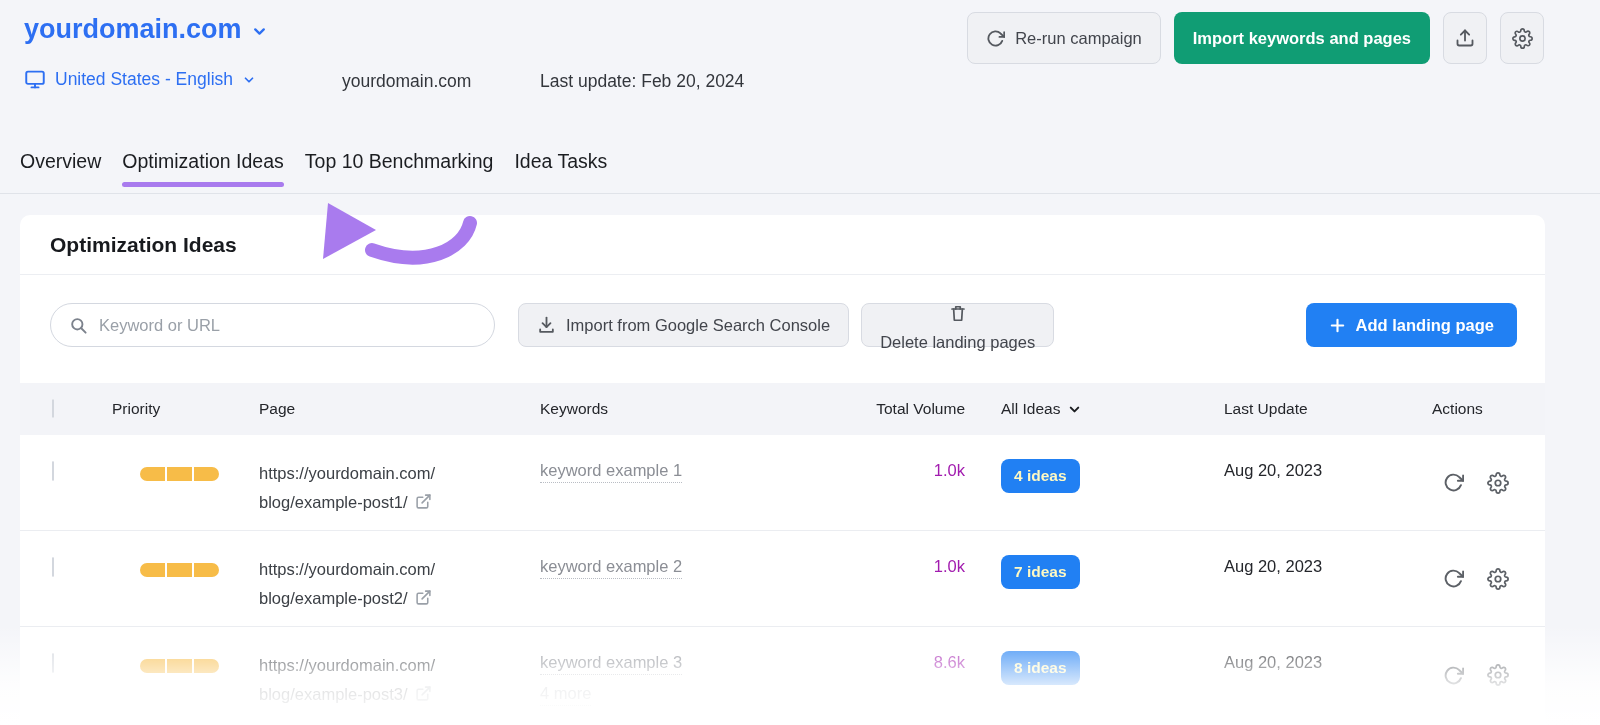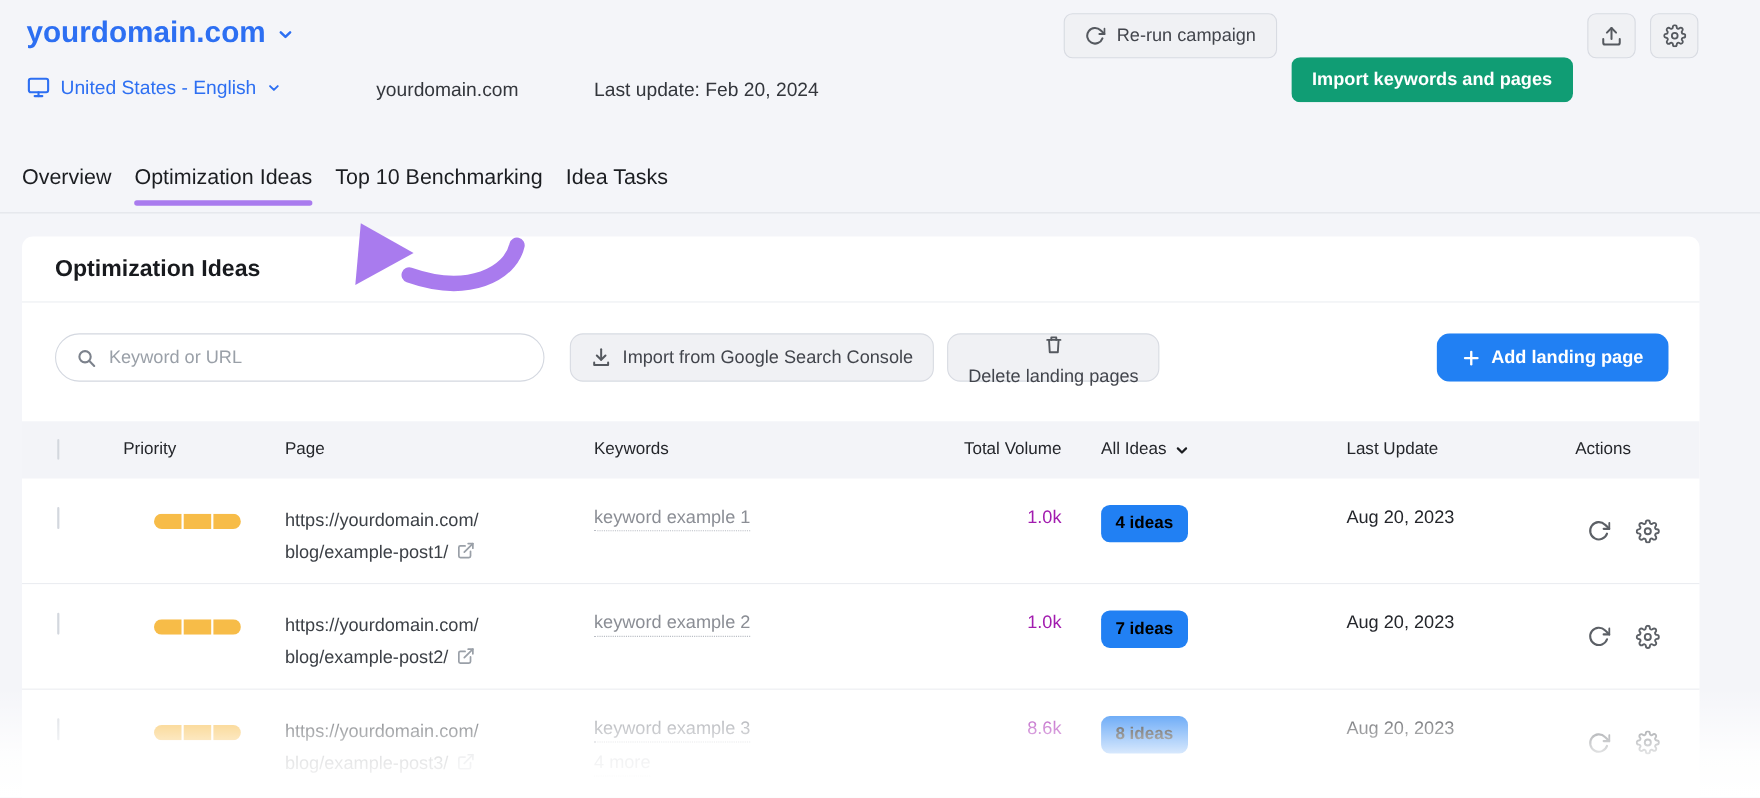--- a/index.html
+++ b/index.html
@@ -10,24 +10,24 @@
   }
   svg { display:block; }
 
   
   .page-title { position:absolute; left:24px; top:14px; display:flex; align-items:center; gap:9px;
     font-size:27px; font-weight:bold; color:#181a1e; }
   .page-title .domain { color:#2d6ff2; }
   .page-title .chev { margin-top:4px; }
 
   .top-actions { position:absolute; top:12px; right:56px; display:flex; gap:13px; }
-  .btn { display:flex; align-items:center; gap:10px; height:41px; padding:0 18px;
+  .btn { display:flex; align-items:center; gap:10px; height:52px; padding:0 18px;
     border-radius:8px; font-size:16.5px; cursor:pointer; border:1px solid transparent; white-space:nowrap; }
   .btn-gray { background:#f0f1f4; border-color:#d8dbe2; color:#42454c; }
-  .btn-green { background:#109d74; color:#ffffff; font-weight:bold;margin-top:40px; }
+  .btn-green { background:#109d74; color:#ffffff; font-weight:bold; }
   .btn-icon { width:44px; justify-content:center; padding:0; }
   .btn-blue { background:#2180f3; color:#fff; font-weight:bold; border-radius:8px; }
 
   .sub-row { position:absolute; top:69px; left:0; width:100%; height:28px; font-size:17.5px; }
   .locale { position:absolute; left:24px; top:0; display:flex; align-items:center; gap:9px;
     color:#2d6ff2; cursor:pointer; }
   .site-name { position:absolute; left:342px; top:2px; color:#33363c; }
   .last-update { position:absolute; left:540px; top:2px; color:#33363c; }
 
   
@@ -47,21 +47,21 @@
   .card-head { height:60px; display:flex; align-items:center; padding:0 30px;
     border-bottom:1px solid #eceef2; }
   .card-head h2 { font-size:21px; font-weight:bold; color:#181a1e; }
 
   .toolbar { display:flex; align-items:center; padding:28px 28px 0 30px; }
   .search-box { display:flex; align-items:center; gap:11px; width:445px; height:44px;
     border:1px solid #d4d8e0; border-radius:22px; padding:0 18px; background:#fff; }
   .search-box input { border:none; outline:none; flex:1; font-size:16.5px;
     font-family:inherit; color:#33363c; background:transparent; }
   .search-box input::placeholder { color:#9aa0a8; }
-  .toolbar .btn { height:44px;border-radius:12px; }
+  .toolbar .btn { height:44px; }
   .gsc-btn { margin-left:23px; }
   .del-btn { margin-left:12px;flex-direction:column; }
   .add-btn { margin-left:auto; padding:0 22px; font-size:16.5px; }
 
   
   .table { margin-top:36px; }
   .t-grid { display:grid; grid-template-columns:92px 147px 281px 250px 175px 239px 208px 1fr; }
   .t-head { height:52px; background:#f3f4f8; align-items:center; font-size:15.5px; color:#24262b; }
   .t-head .c-check { padding-top:0; }
   .c-check { padding-left:32px; }
@@ -82,21 +82,21 @@
   .pill i { flex:1; background:#f7bc48; }
   .c-page { padding-top:24px; color:#3c4046; line-height:29px; }
   .ext-link { display:inline-block; vertical-align:-2px; margin-left:7px; color:#9aa0a8; }
   .c-kw { padding-top:26px; color:#8b8e95; }
   .kw-link { display:inline-block; border-bottom:1px dotted #b9bdc4; padding-bottom:2px; cursor:pointer; }
   .kw-more { display:block; width:max-content; margin-top:9px; color:#9fa3aa;
     border-bottom:1px dotted #c3c7cd; padding-bottom:2px; cursor:pointer; }
   .kw-more:empty { display:none; }
   .c-vol-v { padding-top:26px; color:#a21caf; }
   .c-ideas-v { padding-top:24px; }
-  .badge { display:inline-block; background:#2180f3; color:#000000; font-weight:bold;
+  .badge { display:inline-block; background:#2180f3; color:#fef9c3; font-weight:bold;
     font-size:15.5px; padding:8px 13px; border-radius:8px; cursor:pointer; }
   .c-upd-v { padding-top:26px; color:#24262b; }
   .c-act { display:flex; align-items:center; gap:23px; padding-left:31px; }
   .act-icon { color:#5c6066; cursor:pointer; }
 
   
   .fade { position:absolute; left:0; right:0; bottom:0; height:100px; z-index:9; pointer-events:none;
     background:linear-gradient(to bottom, rgba(255,255,255,0) 0%, rgba(255,255,255,0.85) 62%, #ffffff 100%); }
 </style>
 </head>

